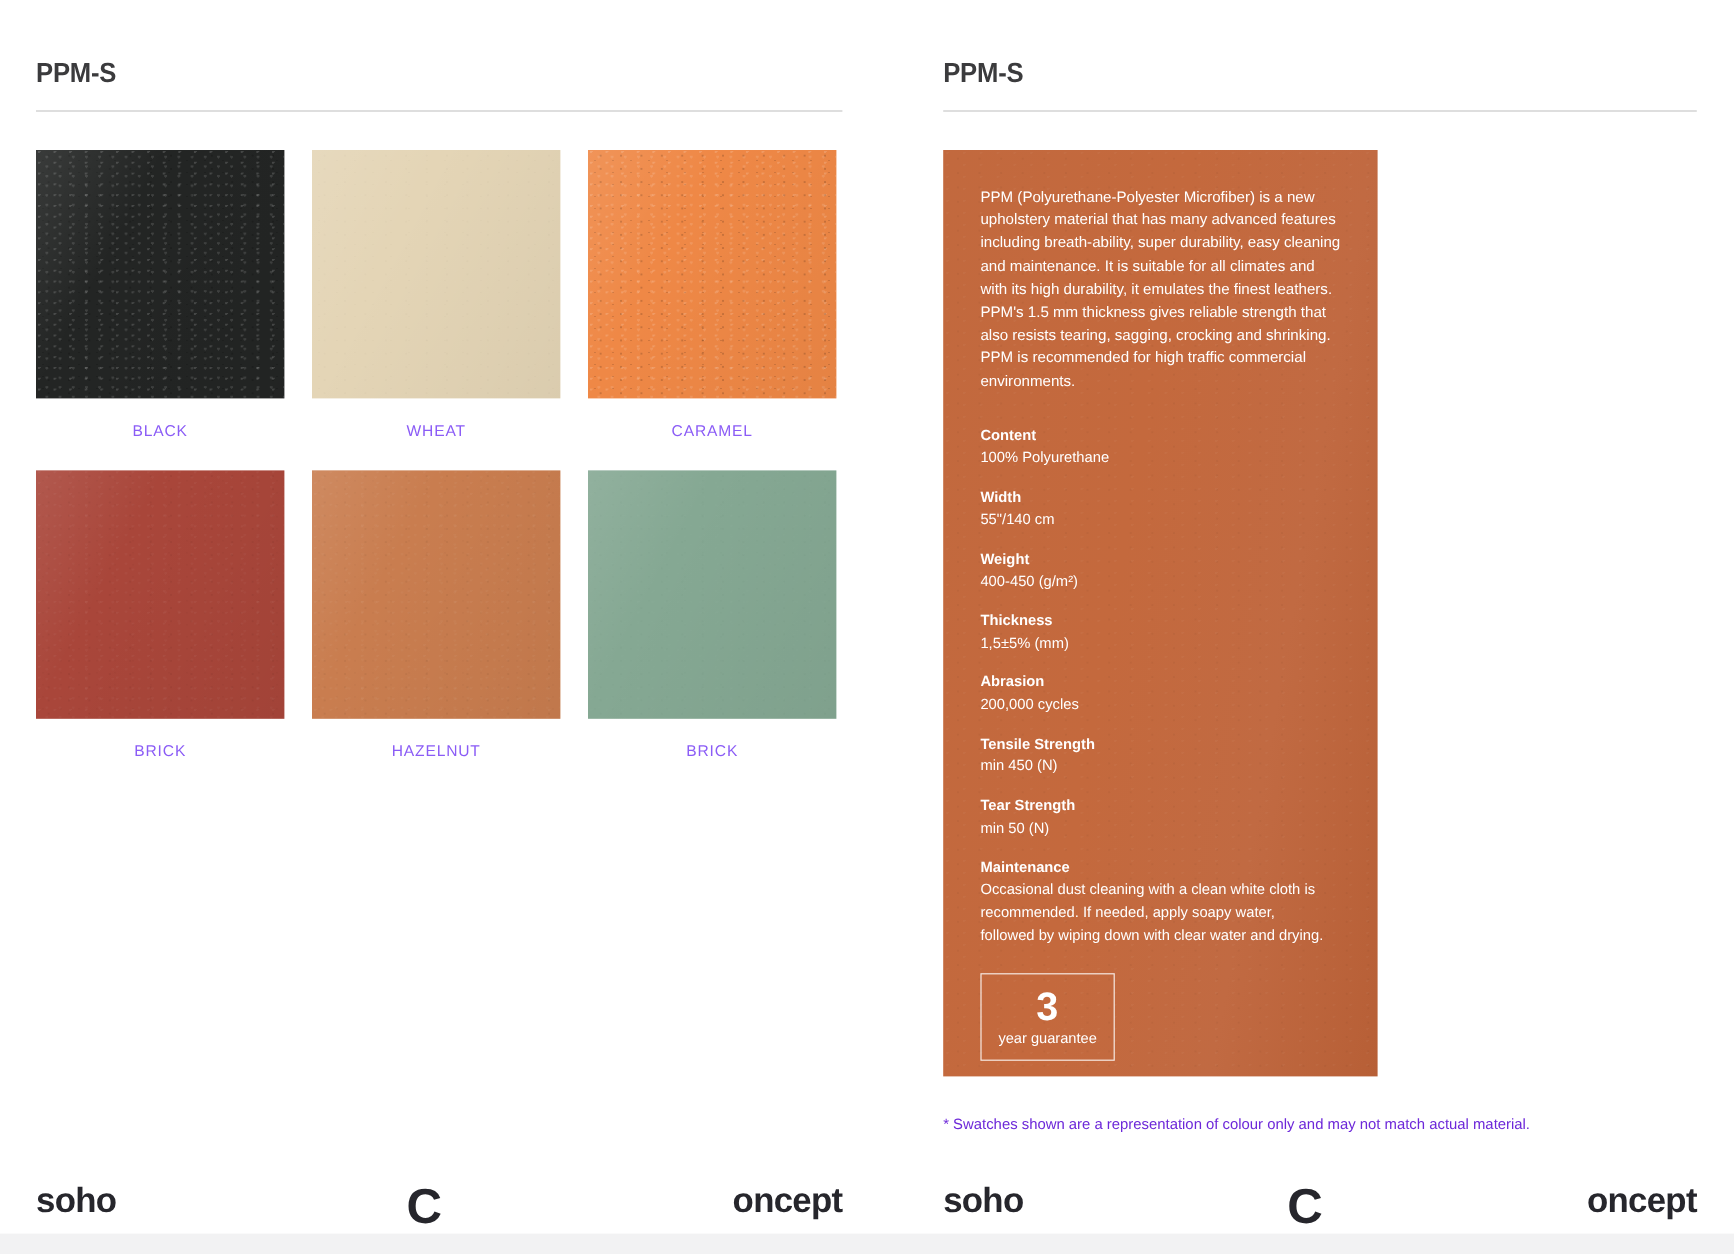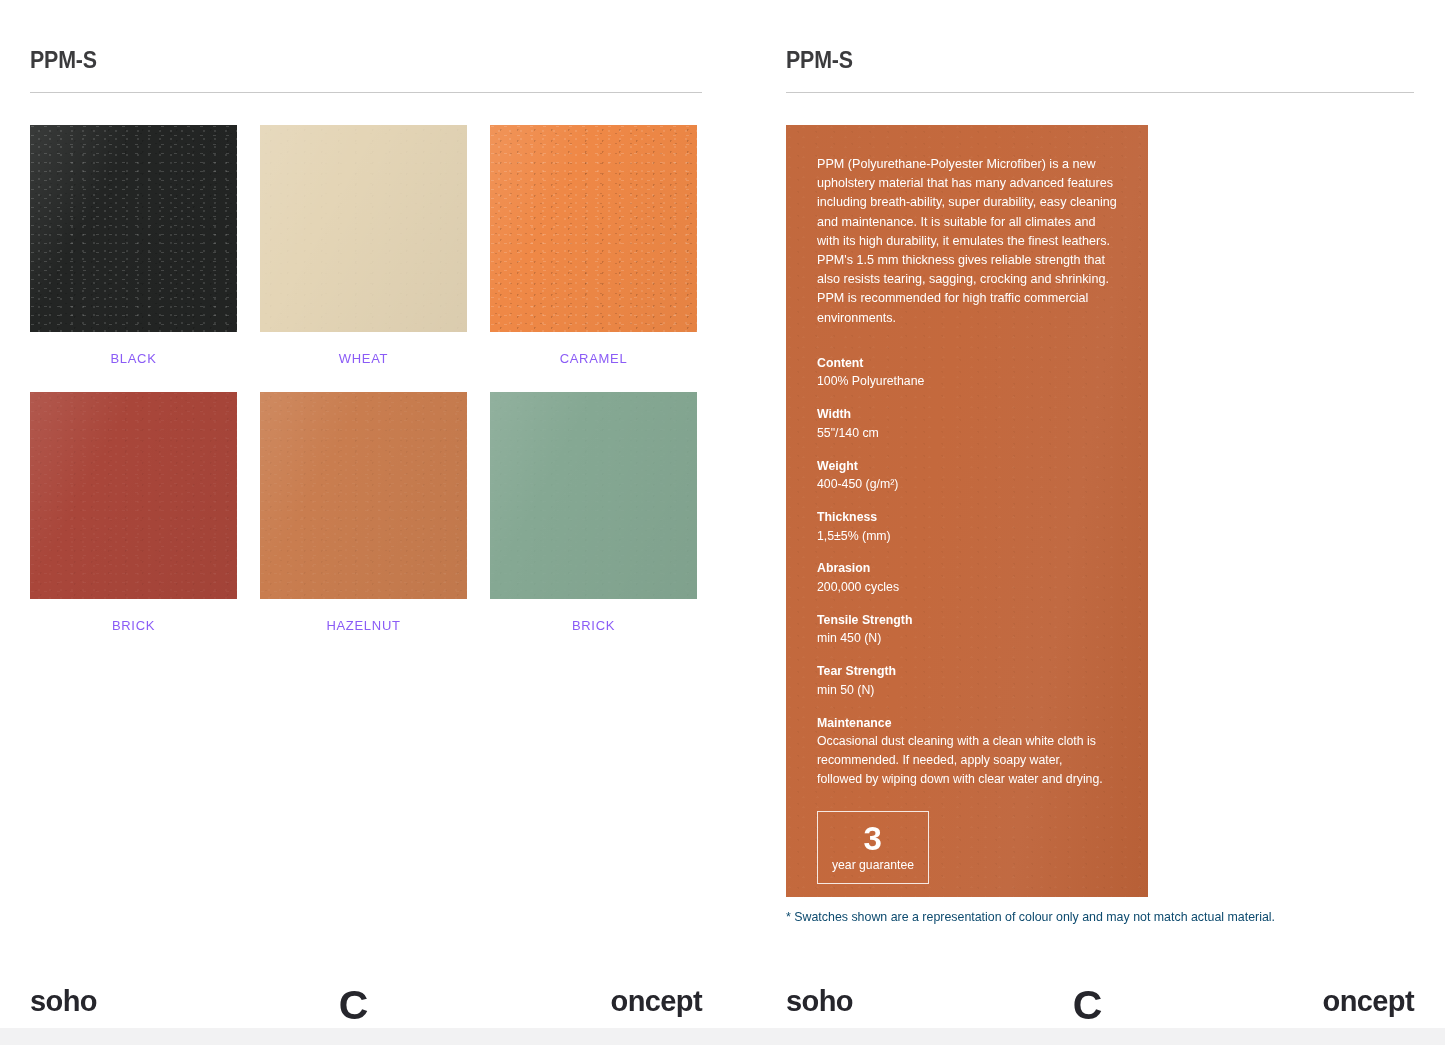--- a/index.html
+++ b/index.html
@@ -164,23 +164,23 @@
     line-height: 34px;
     letter-spacing: 0.5px;
   }
   .guarantee-caption {
     font-size: 12.2px;
     line-height: 16px;
     margin-top: 1px;
   }
 
   .footnote {
-    margin-top: 12px;
+    margin-top: 32px;
     font-size: 12.4px;
-    color: #0c4a6e;
+    color: #6d28d9;
     line-height: 17px;
   }
 
   
   .logo {
     position: absolute;
     display: flex;
     align-items: center;
     justify-content: space-between;
     height: 40px;

